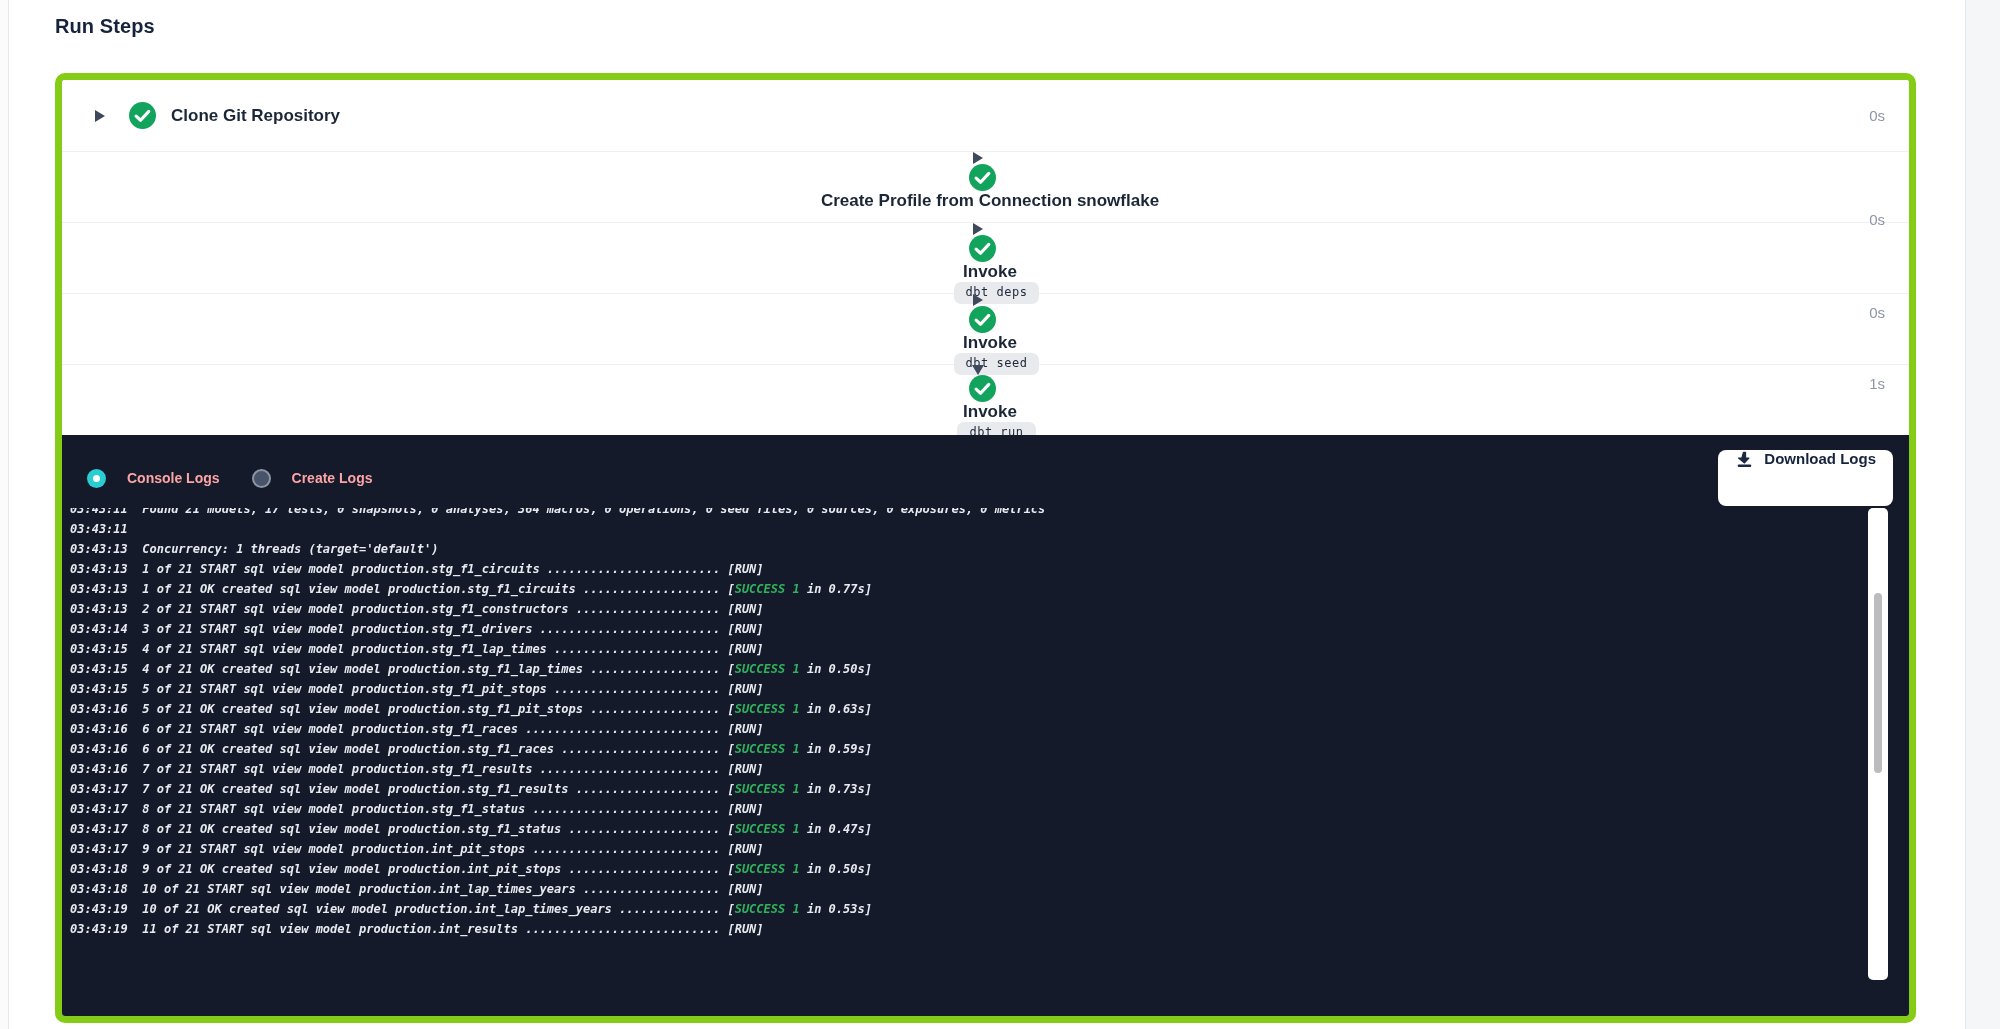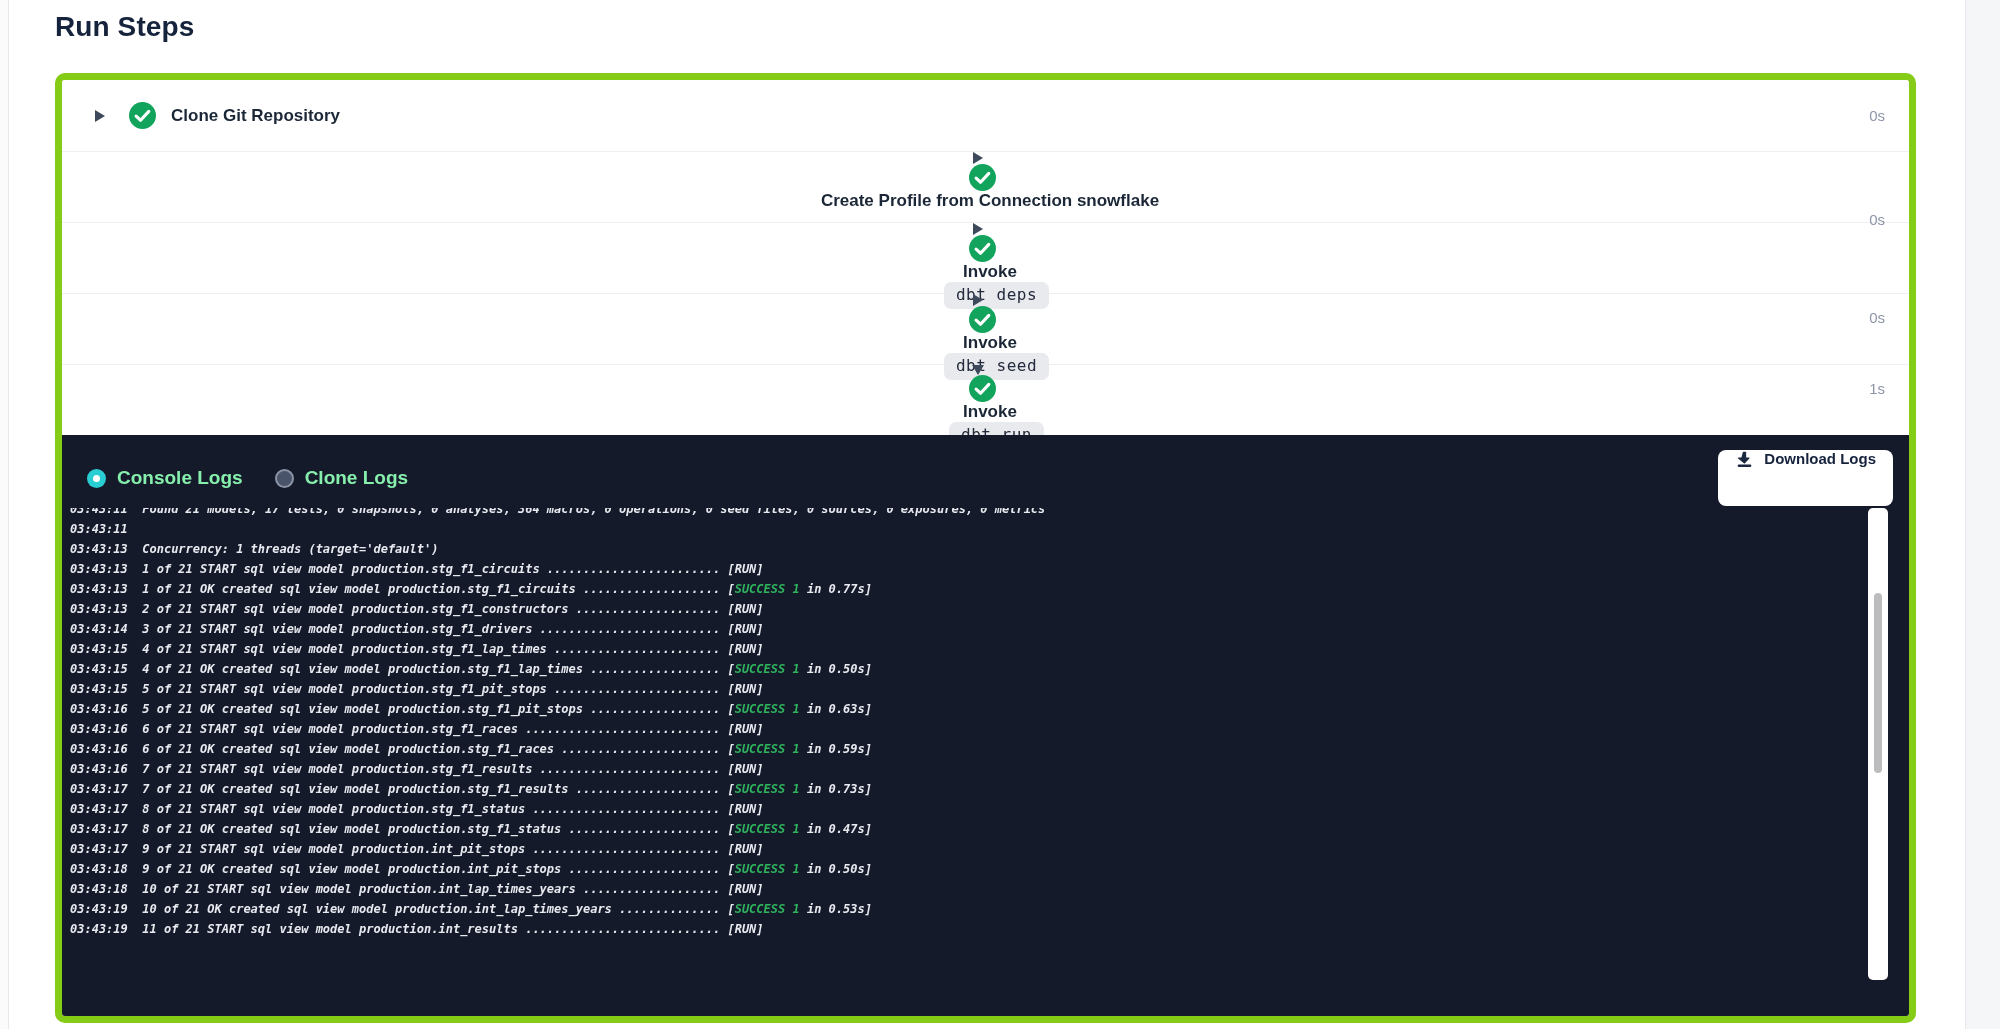--- a/index.html
+++ b/index.html
@@ -13,21 +13,21 @@
   .left-rail {
     position: absolute; left: 0; top: 0; width: 9px; height: 100%;
     background: #fbfbfc; border-right: 1px solid #e7e8ec;
   }
   .right-rail {
     position: absolute; right: 0; top: 0; width: 35px; height: 100%;
     background: #f5f6f8; border-left: 1px solid #e7e8ec;
   }
   .content { position: absolute; left: 10px; right: 36px; top: 0; padding-top: 13px; }
   .page-title {
-    margin: 0 0 0 45px; font-size: 28px; line-height: 27px; font-weight: 700;
+    margin: 0 0 0 45px; font-size: 20px; line-height: 27px; font-weight: 700;
     color: #16233c; letter-spacing: 0.1px;
   }
   .card {
     margin: 33px 48px 0 45px;
     border: 7px solid #84cc16; border-radius: 10px;
     background: #fff; overflow: hidden;
   }
   .step-row {
     height: 71px; display: flex; align-items: center;
     padding: 0 24px 0 33px; background: #fff; cursor: pointer;
@@ -42,42 +42,42 @@
   }
   .caret.down {
     border-top: 10px solid #3e4a5c;
     border-left: 6.5px solid transparent; border-right: 6.5px solid transparent;
   }
   .check-icon { width: 27px; height: 27px; margin-right: 15px; flex: 0 0 auto; }
   .step-label { font-size: 17px; font-weight: 700; color: #1b2737; }
   .step-chip {
     margin-left: 13px;
     font-family: "DejaVu Sans Mono", monospace;
-    font-size: 16px; letter-spacing: 0.5px;
+    font-size: 12px; letter-spacing: 0.5px;
     background: #e9eaee; color: #222a3b;
     border-radius: 7px; padding: 3px 12px 5px;
   }
   .step-duration { margin-left: auto; font-size: 15px; color: #8d95a6; }
 
   .log-panel {
     position: relative; height: 581px; background: #151a2b;
   }
   .panel-toolbar {
     display: flex; align-items: center; height: 68px;
     padding: 18px 16px 0 25px;
   }
   .radio-option { display: flex; align-items: center; margin-right: 32px; cursor: pointer; }
   .radio-circle { width: 19px; height: 19px; border-radius: 50%; position: relative; flex: 0 0 auto; }
   .radio-circle.selected { background: #29ced3; }
   .radio-circle.selected::after {
     content: ""; position: absolute; left: 6px; top: 6px; width: 7px; height: 7px;
     border-radius: 50%; background: #ffffff;
   }
   .radio-circle.unselected { background: #49536a; border: 2.5px solid #8b94a5; }
-  .radio-label { margin-left: 11px; color: #86efac; font-size: 19px; font-weight: 700; }
+  .radio-label { margin-left: 21px; color: #fca5a5; font-size: 14px; font-weight: 700; }
   .download-btn {
     margin-left: auto; height: 56px; padding: 0 17px;
     background: #ffffff; color: #16233c; border: none; border-radius: 8px;
     display: flex; gap: 10px;
     font-family: "Liberation Sans", sans-serif; font-size: 15px; font-weight: 700;
     cursor: pointer;
   }
   .download-icon { width: 19px; height: 19px; }
   .log-area {
     position: absolute; left: 0; right: 0; top: 73px; bottom: 16px;
@@ -167,21 +167,21 @@
 </div>
 
     <div class="log-panel">
       <div class="panel-toolbar">
         <div class="radio-option">
           <span class="radio-circle selected"></span>
           <span class="radio-label">Console Logs</span>
         </div>
         <div class="radio-option">
           <span class="radio-circle unselected"></span>
-          <span class="radio-label">Clone Logs</span>
+          <span class="radio-label">Create Logs</span>
         </div>
         <button class="download-btn">
           <svg class="download-icon" viewBox="0 0 24 24">
             <path d="M10.6 3 h2.8 v7.2 h4.2 L12 16.4 4.4 10.2 h4.2 z" fill="#1b2840" stroke="#1b2840" stroke-width="1.4" stroke-linejoin="round"></path>
             <rect x="3.6" y="18.2" width="16.8" height="3.4" rx="1" fill="#1b2840"></rect>
           </svg>
           <span>Download Logs</span>
         </button>
       </div>
 

